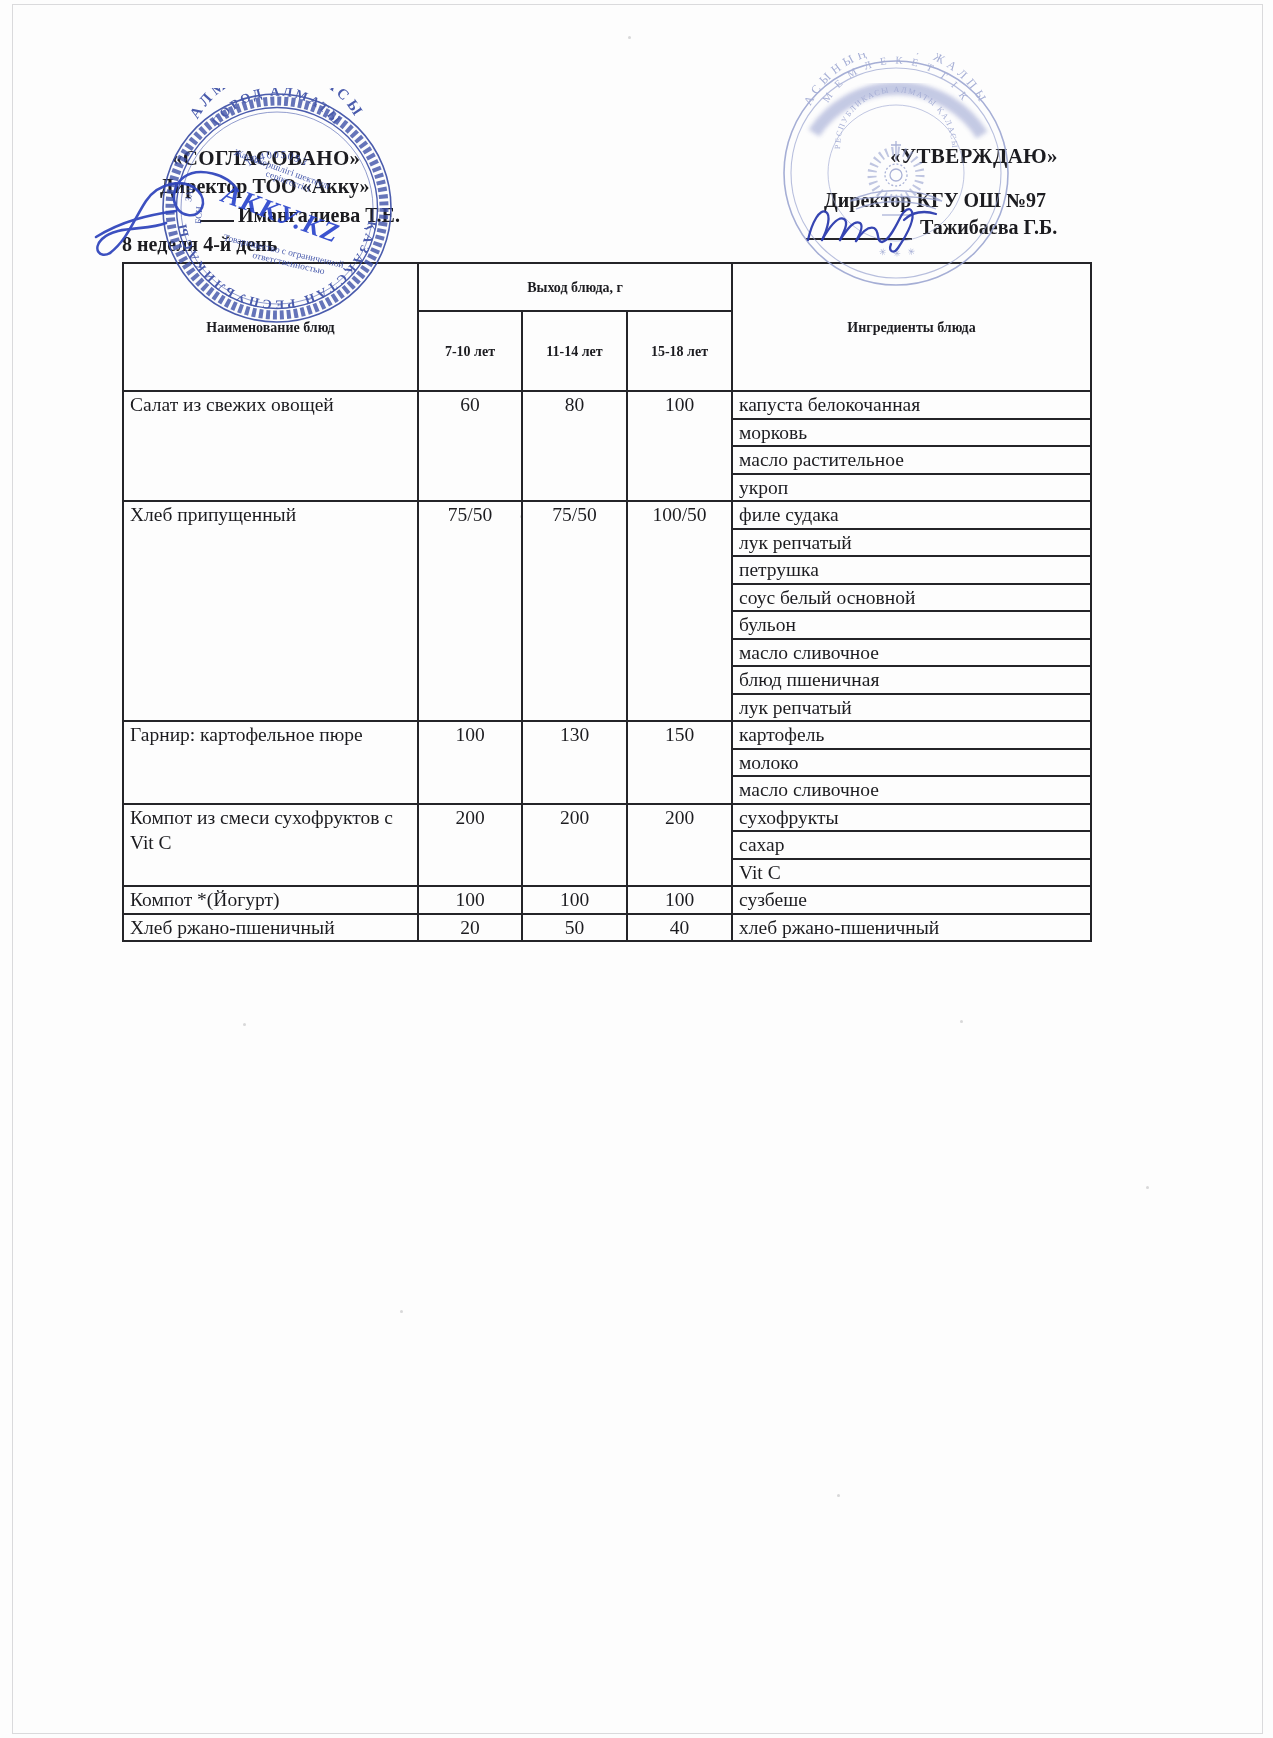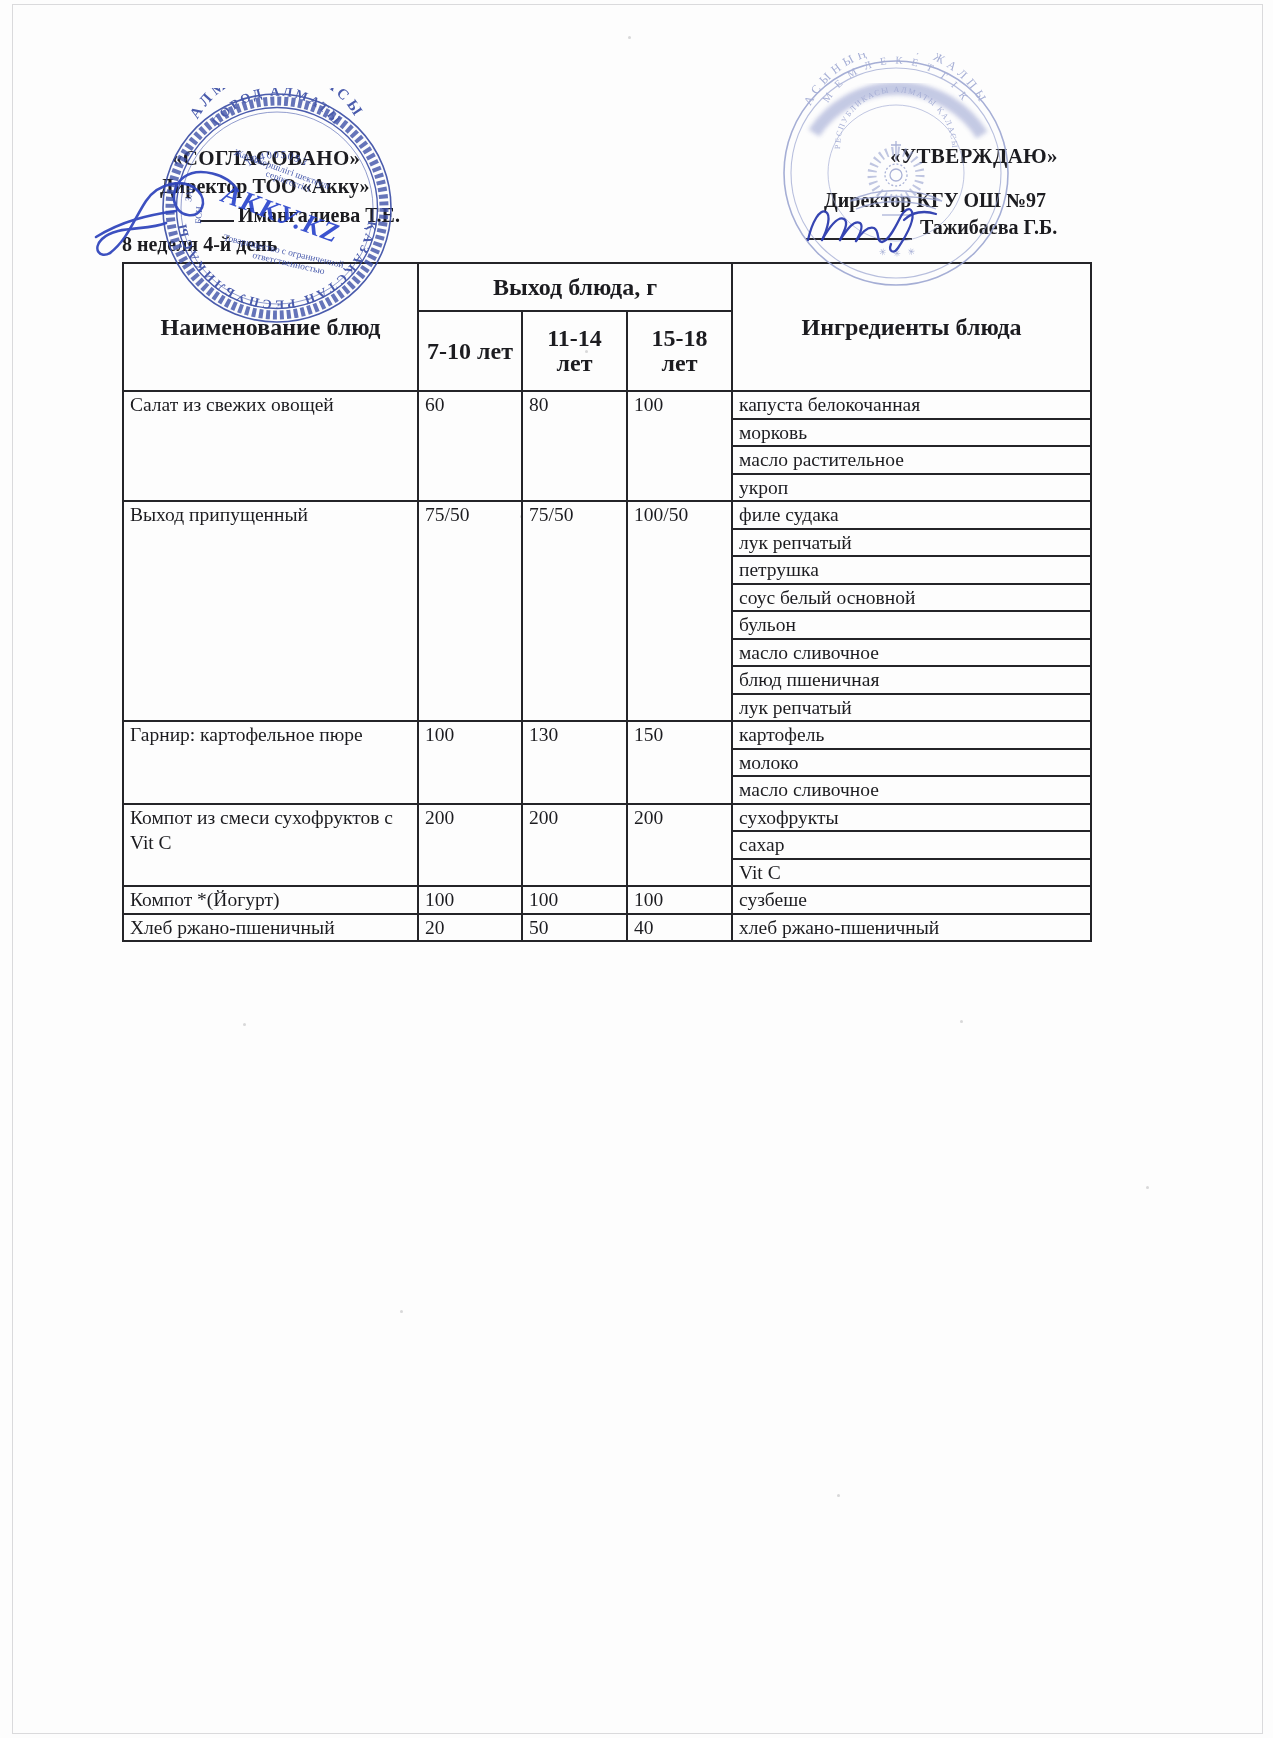--- a/index.html
+++ b/index.html
@@ -32,25 +32,25 @@
   }
   table.menu col.c-dish{width:295px;}
   table.menu col.c-a1{width:104px;}
   table.menu col.c-a2{width:105px;}
   table.menu col.c-a3{width:105px;}
   table.menu col.c-ing{width:359px;}
   table.menu th,table.menu td{
     border:2px solid #242428;padding:0 6px;
     font-size:19.5px;line-height:25px;overflow:hidden;
   }
-  table.menu th{font-weight:bold;font-size:24px;text-align:center;padding:2px 4px;}
+  table.menu th{font-weight:bold;font-size:14px;text-align:center;padding:2px 4px;}
   tr.h1 th{height:42px;}
   tr.h2 th{height:74px;border-radius:11px;}
   td.dish{vertical-align:top;text-align:left;padding-top:2px;line-height:26px;margin-top:44px;}
-  td.num{vertical-align:top;text-align:left;padding-top:2px;}
+  td.num{vertical-align:top;text-align:center;padding-top:2px;}
   td.ing{height:25.5px;text-align:left;margin-left:9px;}
 </style>
 </head>
 <body>
 
 <div class="page">
   <div class="scan-frame"></div>
 
   <div class="speck" style="left:628px;top:36px"></div>
   <div class="speck" style="left:585px;top:350px"></div>
@@ -207,21 +207,21 @@
           <td class="ing">морковь</td>
         </tr>
     <tr>
           <td class="ing">масло растительное</td>
         </tr>
     <tr>
           <td class="ing">укроп</td>
         </tr>
 
     <tr>
-      <td class="dish" rowspan="8">Выход припущенный</td>
+      <td class="dish" rowspan="8">Хлеб припущенный</td>
       <td class="num" rowspan="8">75/50</td>
       <td class="num" rowspan="8">75/50</td>
       <td class="num" rowspan="8">100/50</td>
       <td class="ing">филе судака</td>
     </tr>
     <tr>
           <td class="ing">лук репчатый</td>
         </tr>
     <tr>
           <td class="ing">петрушка</td>

